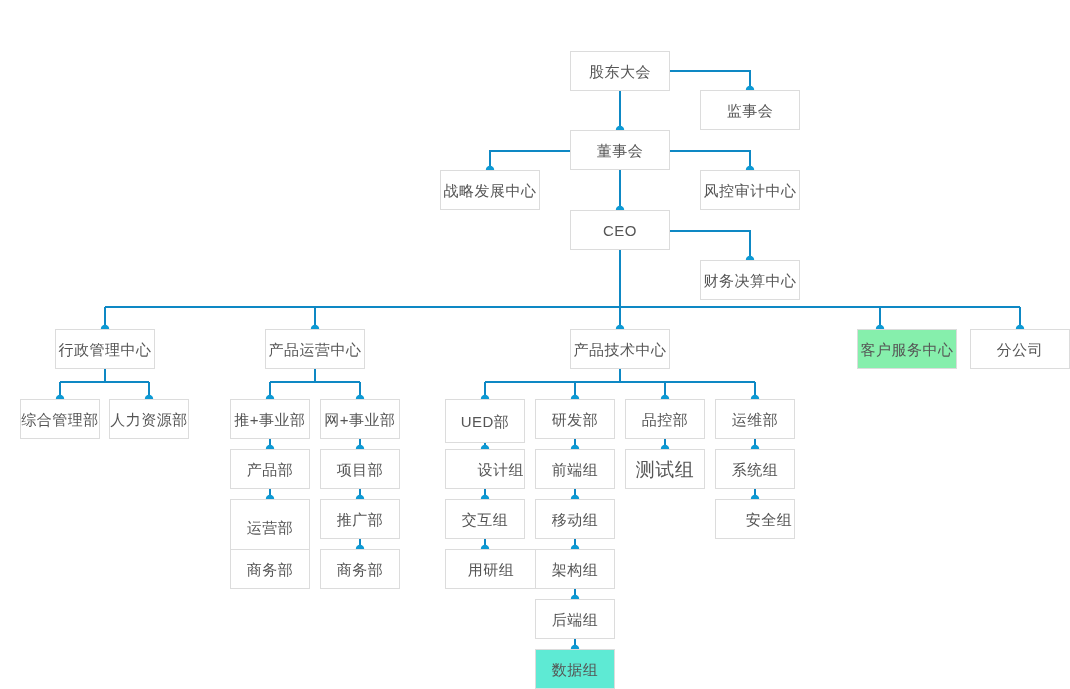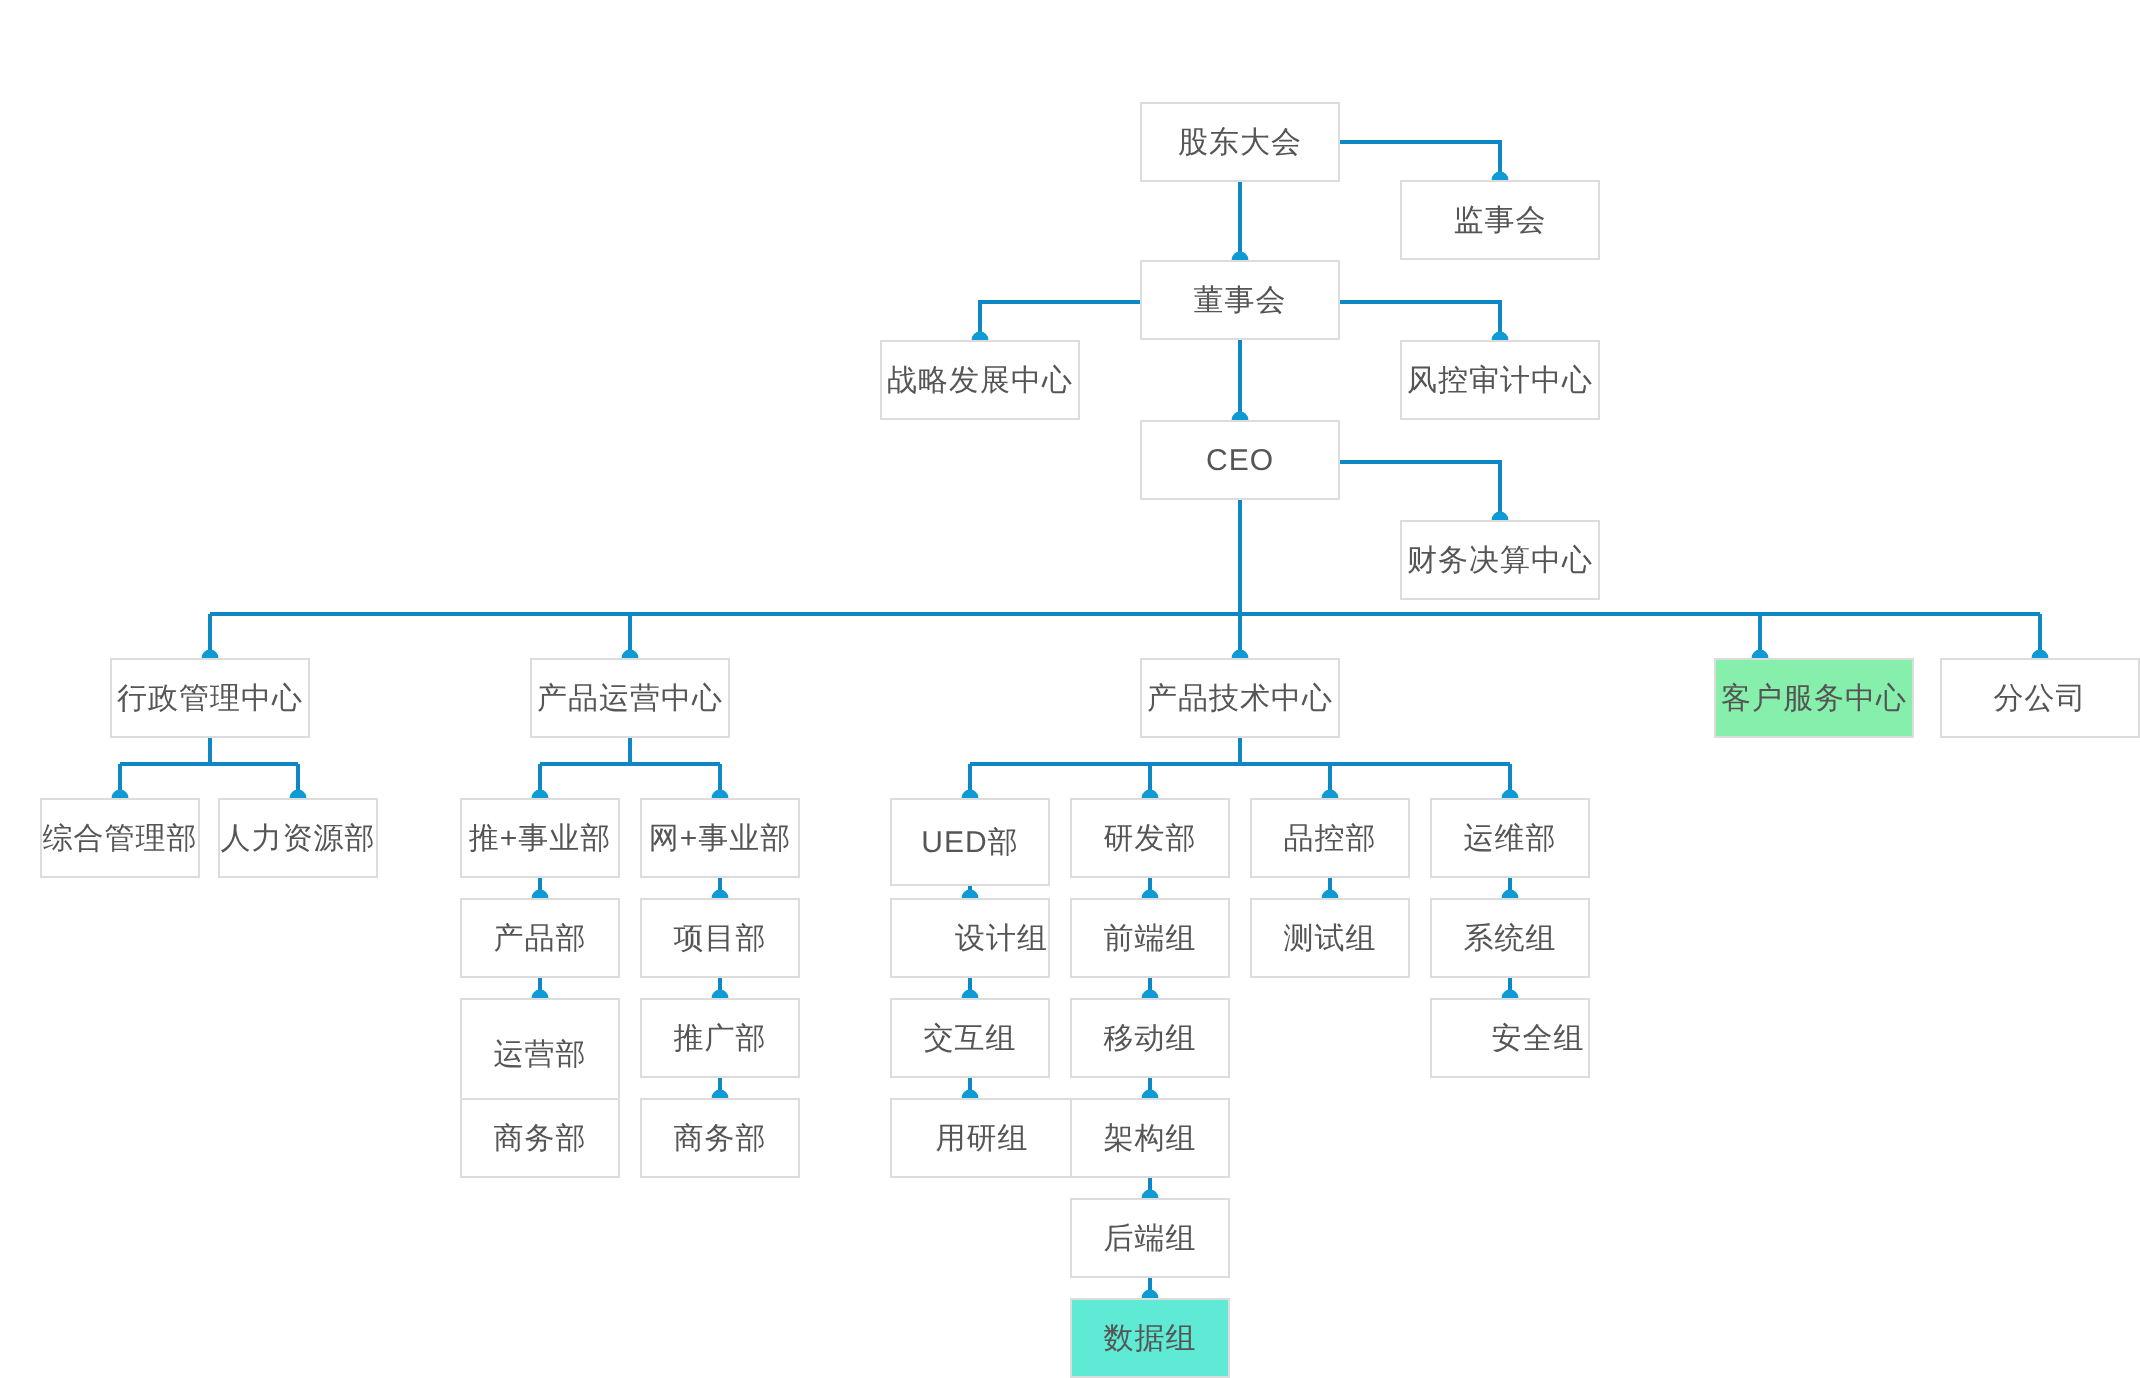--- a/index.html
+++ b/index.html
@@ -207,21 +207,21 @@
     </div>
     <div class="org-node" style="left: 715px; top: 399px; width: 80px; height: 40px; border-color: rgb(220, 220, 220); background: rgb(255, 255, 255); color: rgb(85, 85, 85); font-size: 15px;">
       <span class="node-label">运维部</span>
     </div>
     <div class="org-node" style="left: 445px; top: 449px; width: 80px; height: 40px; border-color: rgb(220, 220, 220); background: rgb(255, 255, 255); color: rgb(85, 85, 85); font-size: 15px; justify-content: flex-end;">
       <span class="node-label">设计组</span>
     </div>
     <div class="org-node" style="left: 535px; top: 449px; width: 80px; height: 40px; border-color: rgb(220, 220, 220); background: rgb(255, 255, 255); color: rgb(85, 85, 85); font-size: 15px;">
       <span class="node-label">前端组</span>
     </div>
-    <div class="org-node" style="left: 625px; top: 449px; width: 80px; height: 40px; border-color: rgb(220, 220, 220); background: rgb(255, 255, 255); color: rgb(85, 85, 85); font-size: 15px;">
+    <div class="org-node" style="left: 625px; top: 449px; width: 80px; height: 40px; border-color: rgb(220, 220, 220); background: rgb(255, 255, 255); color: rgb(85, 85, 85); font-size: 19px;">
       <span class="node-label">测试组</span>
     </div>
     <div class="org-node" style="left: 715px; top: 449px; width: 80px; height: 40px; border-color: rgb(220, 220, 220); background: rgb(255, 255, 255); color: rgb(85, 85, 85); font-size: 15px;">
       <span class="node-label">系统组</span>
     </div>
     <div class="org-node" style="left: 445px; top: 499px; width: 80px; height: 40px; border-color: rgb(220, 220, 220); background: rgb(255, 255, 255); color: rgb(85, 85, 85); font-size: 15px;">
       <span class="node-label">交互组</span>
     </div>
     <div class="org-node" style="left: 535px; top: 499px; width: 80px; height: 40px; border-color: rgb(220, 220, 220); background: rgb(255, 255, 255); color: rgb(85, 85, 85); font-size: 15px;">
       <span class="node-label">移动组</span>

